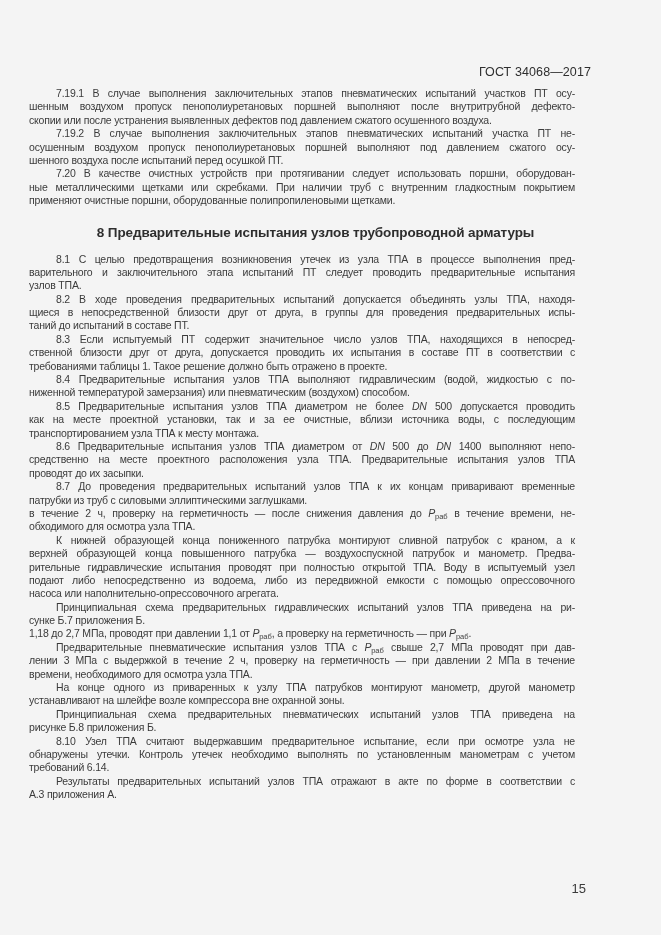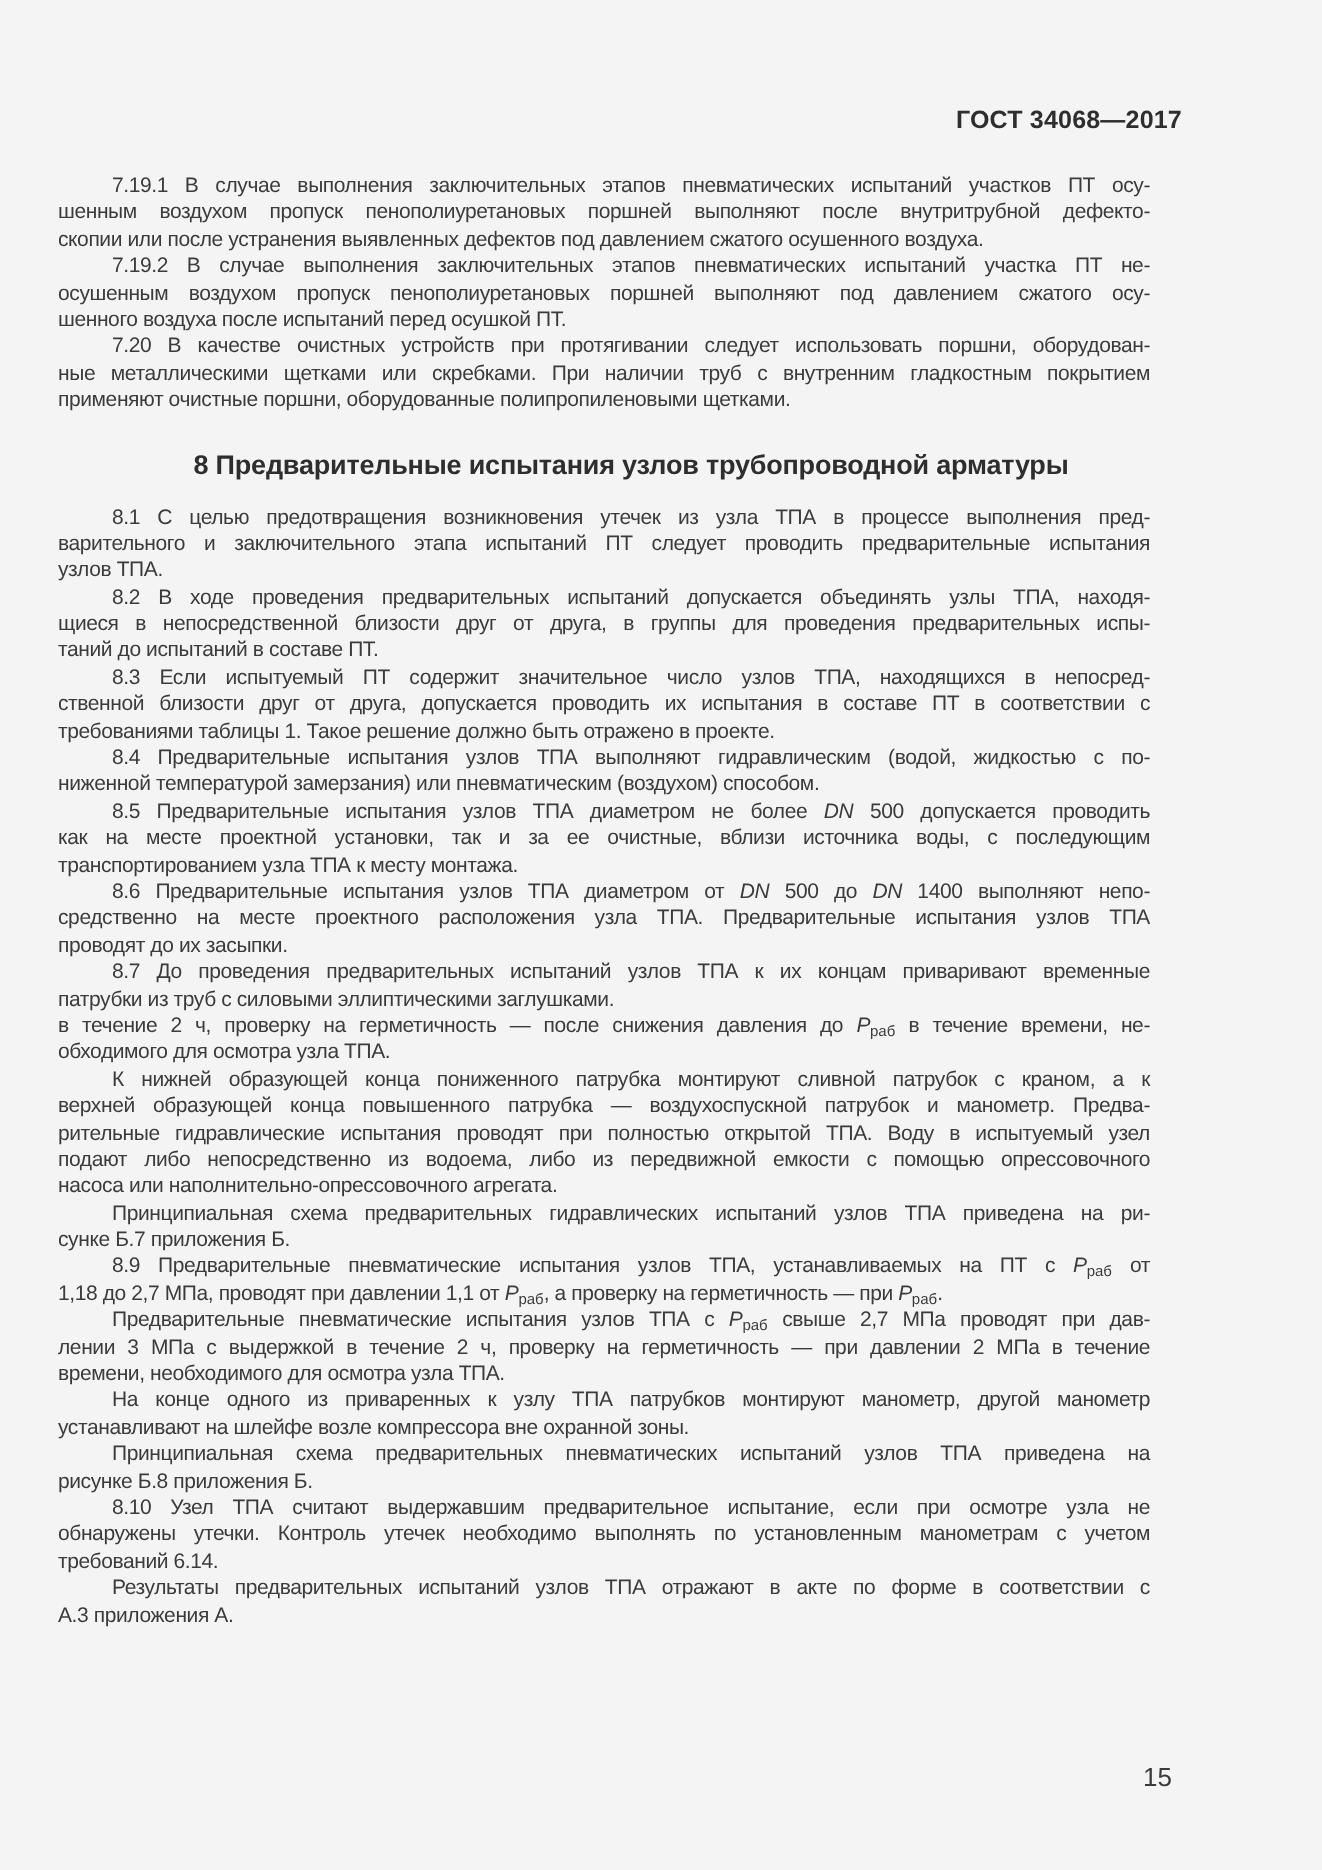--- a/index.html
+++ b/index.html
@@ -6,22 +6,22 @@
   body{
     width:661px;height:935px;
     background:#f4f4f4;
     font-family:"Liberation Sans","DejaVu Sans",sans-serif;
     color:#3b3b3b;
     position:relative;
     overflow:hidden;
   }
   .page{position:absolute;inset:0;}
   .doc-header{
-    position:absolute;top:53px;right:70px;
-    font-size:12.5px;font-weight:bold;color:#2e2e2e;
+    position:absolute;top:65px;right:70px;
+    font-size:12.5px;font-weight:normal;color:#2e2e2e;
     letter-spacing:0.1px;
   }
   .content{
     position:absolute;left:29px;top:87px;width:546px;
   }
   .para{margin:0;padding:0;}
   .line{
     font-size:10.5px;
     line-height:13.4px;
     height:13.4px;
@@ -119,21 +119,20 @@
           <div class="line jline">верхней образующей конца повышенного патрубка — воздухоспускной патрубок и манометр. Предва-</div>
           <div class="line jline">рительные гидравлические испытания проводят при полностью открытой ТПА. Воду в испытуемый узел</div>
           <div class="line jline">подают либо непосредственно из водоема, либо из передвижной емкости с помощью опрессовочного</div>
           <div class="line">насоса или наполнительно-опрессовочного агрегата.</div>
         </div>
         <div class="para">
           <div class="line jline first">Принципиальная схема предварительных гидравлических испытаний узлов ТПА приведена на ри-</div>
           <div class="line">сунке Б.7 приложения Б.</div>
         </div>
         <div class="para">
-          <div class="line jline first">8.9 Предварительные пневматические испытания узлов ТПА, устанавливаемых на ПТ с <i>P</i><sub>раб</sub> от</div>
           <div class="line">1,18 до 2,7 МПа, проводят при давлении 1,1 от <i>P</i><sub>раб</sub>, а проверку на герметичность — при <i>P</i><sub>раб</sub>.</div>
         </div>
         <div class="para">
           <div class="line jline first">Предварительные пневматические испытания узлов ТПА с <i>P</i><sub>раб</sub> свыше 2,7 МПа проводят при дав-</div>
           <div class="line jline">лении 3 МПа с выдержкой в течение 2 ч, проверку на герметичность — при давлении 2 МПа в течение</div>
           <div class="line">времени, необходимого для осмотра узла ТПА.</div>
         </div>
         <div class="para">
           <div class="line jline first">На конце одного из приваренных к узлу ТПА патрубков монтируют манометр, другой манометр</div>
           <div class="line">устанавливают на шлейфе возле компрессора вне охранной зоны.</div>

